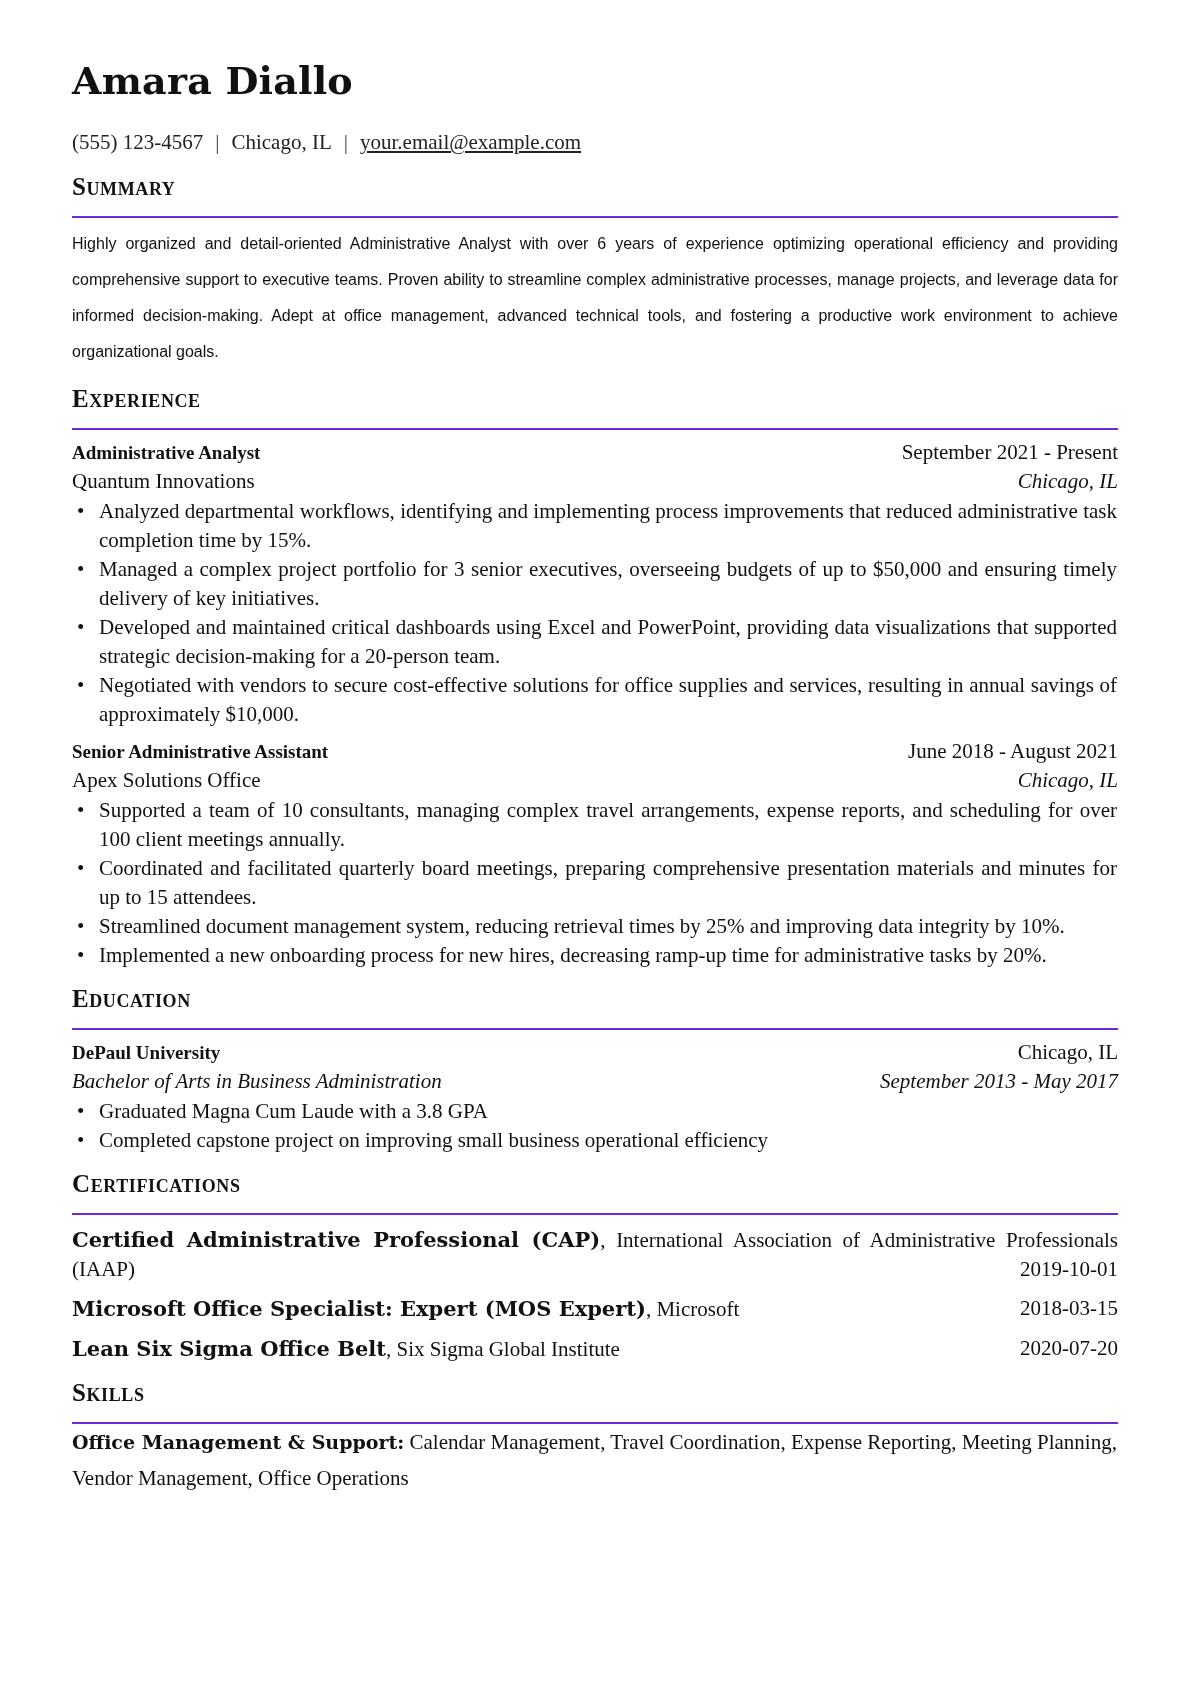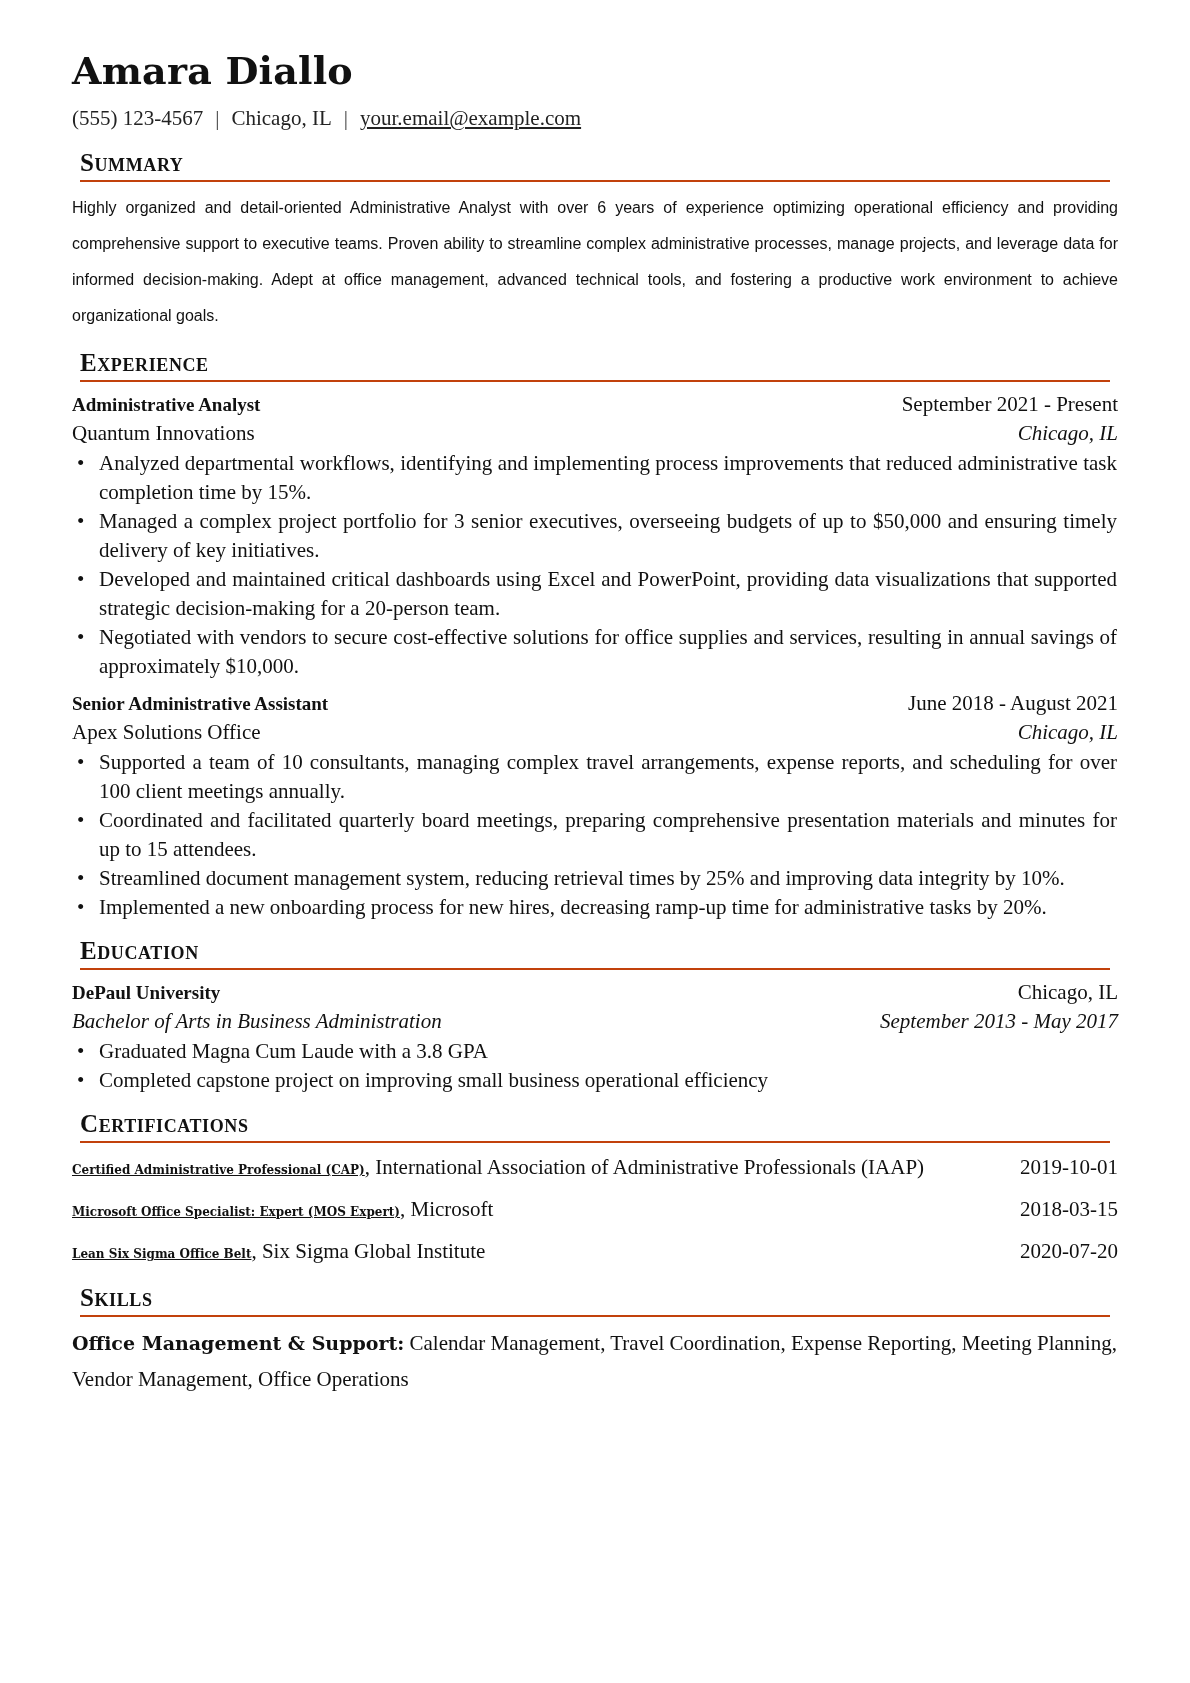--- a/index.html
+++ b/index.html
@@ -11,57 +11,57 @@
       width: 1190px;
       height: 1683px;
       position: relative;
       font-family: "DejaVu Serif", "Liberation Serif", serif;
       color: #111111;
       overflow: hidden;
     }
     .page {
       position: absolute;
       left: 72px;
-      top: 48px;
+      top: 58px;
       width: 1046px;
     }
     .name {
       font-family: "DejaVu Serif", serif;
       font-weight: bold;
       font-size: 38px;
       line-height: 46px;
       margin: 0;
       letter-spacing: 0.2px;
     }
     .contact {
       font-family: "Liberation Serif", serif;
       font-size: 21px;
       line-height: 28px;
-      margin-top: 10px;
+      margin-top: 24px;
       color: #222;
     }
     .contact .sep {
       display: inline-block;
       margin: 0 12px;
       color: #444;
     }
     .contact .email {
       text-decoration: underline;
       color: #222;
     }
     .section-title {
       font-family: "Liberation Serif", serif;
       font-weight: bold;
       font-variant: small-caps;
       font-size: 25px;
       line-height: 30px;
       letter-spacing: 0.6px;
-      margin: 8px;
-      padding-bottom: 2px;
-      border-bottom: 2px solid #c2410c;
+      margin: 0;
+      padding-bottom: 14px;
+      border-bottom: 2px solid #6d28d9;
     }
     .section {
       margin-top: 14px;
     }
     .text {
       font-family: Liberation Sans, sans-serif;
       font-size: 16px;
       line-height: 36px;
       text-align: justify;
       hyphens: auto;
@@ -101,21 +101,21 @@
       left: 4px;
       top: 0;
     }
     .cert {
       font-family: "Liberation Serif", serif;
       font-size: 21px;
       line-height: 29px;
       margin-top: 10px;
       position: relative;
     }
-    .cert .cert-name { font-weight: bold; font-family: "DejaVu Serif", serif; font-size: 12px; text-decoration: underline; }
+    .cert .cert-name { font-weight: bold; font-family: "DejaVu Serif", serif; font-size: 21px; }
     .cert .cert-date {
       float: right;
     }
     .cert-inline {
       display: flex;
       justify-content: space-between;
       align-items: flex-start;
     }
     .skills {
       margin-top: 0;

